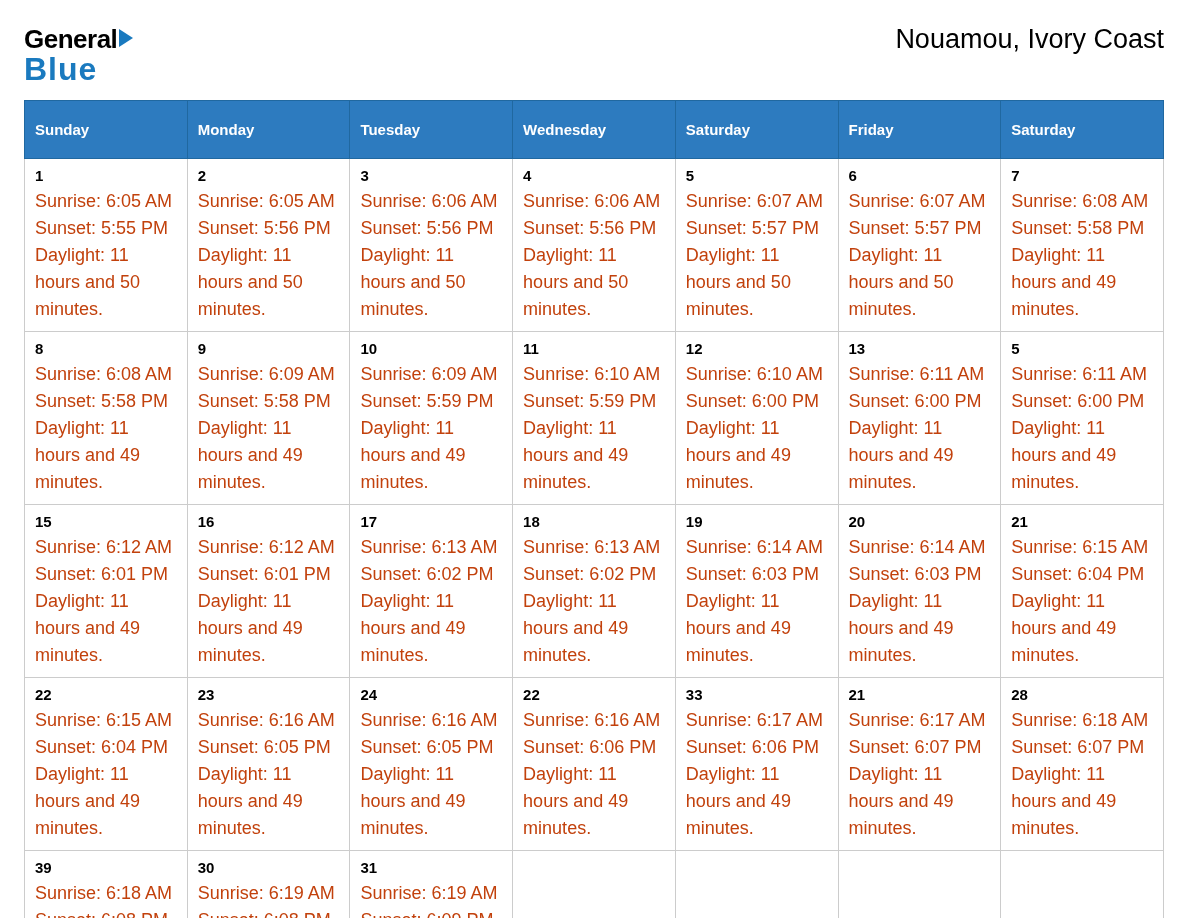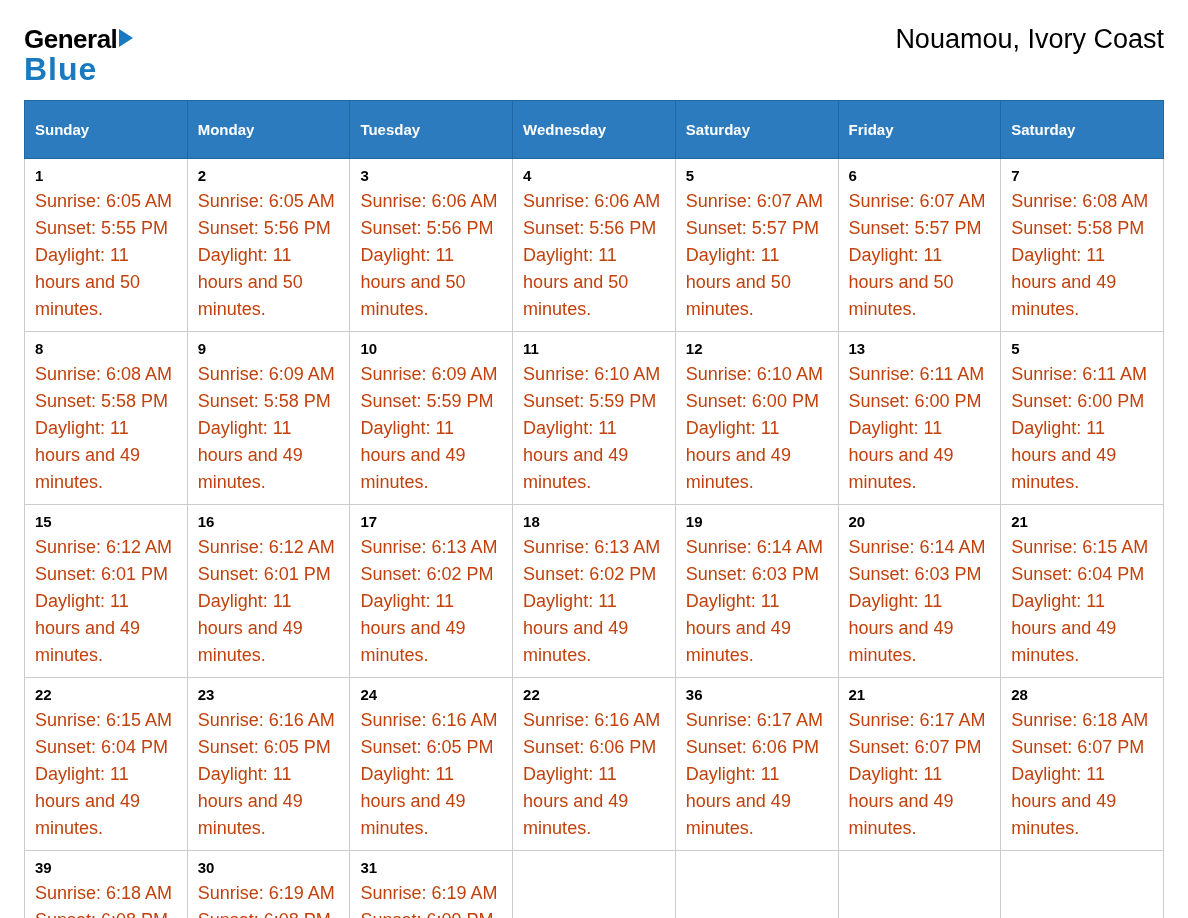--- a/index.html
+++ b/index.html
@@ -233,21 +233,21 @@
         </td>
         <td>
           <span class="day-number">24</span>
           <div class="day-info">Sunrise: 6:16 AM<br>Sunset: 6:05 PM<br>Daylight: 11 hours and 49 minutes.</div>
         </td>
         <td>
           <span class="day-number">22</span>
           <div class="day-info">Sunrise: 6:16 AM<br>Sunset: 6:06 PM<br>Daylight: 11 hours and 49 minutes.</div>
         </td>
         <td>
-          <span class="day-number">36</span>
+          <span class="day-number">33</span>
           <div class="day-info">Sunrise: 6:17 AM<br>Sunset: 6:06 PM<br>Daylight: 11 hours and 49 minutes.</div>
         </td>
         <td>
           <span class="day-number">21</span>
           <div class="day-info">Sunrise: 6:17 AM<br>Sunset: 6:07 PM<br>Daylight: 11 hours and 49 minutes.</div>
         </td>
         <td>
           <span class="day-number">28</span>
           <div class="day-info">Sunrise: 6:18 AM<br>Sunset: 6:07 PM<br>Daylight: 11 hours and 49 minutes.</div>
         </td>

